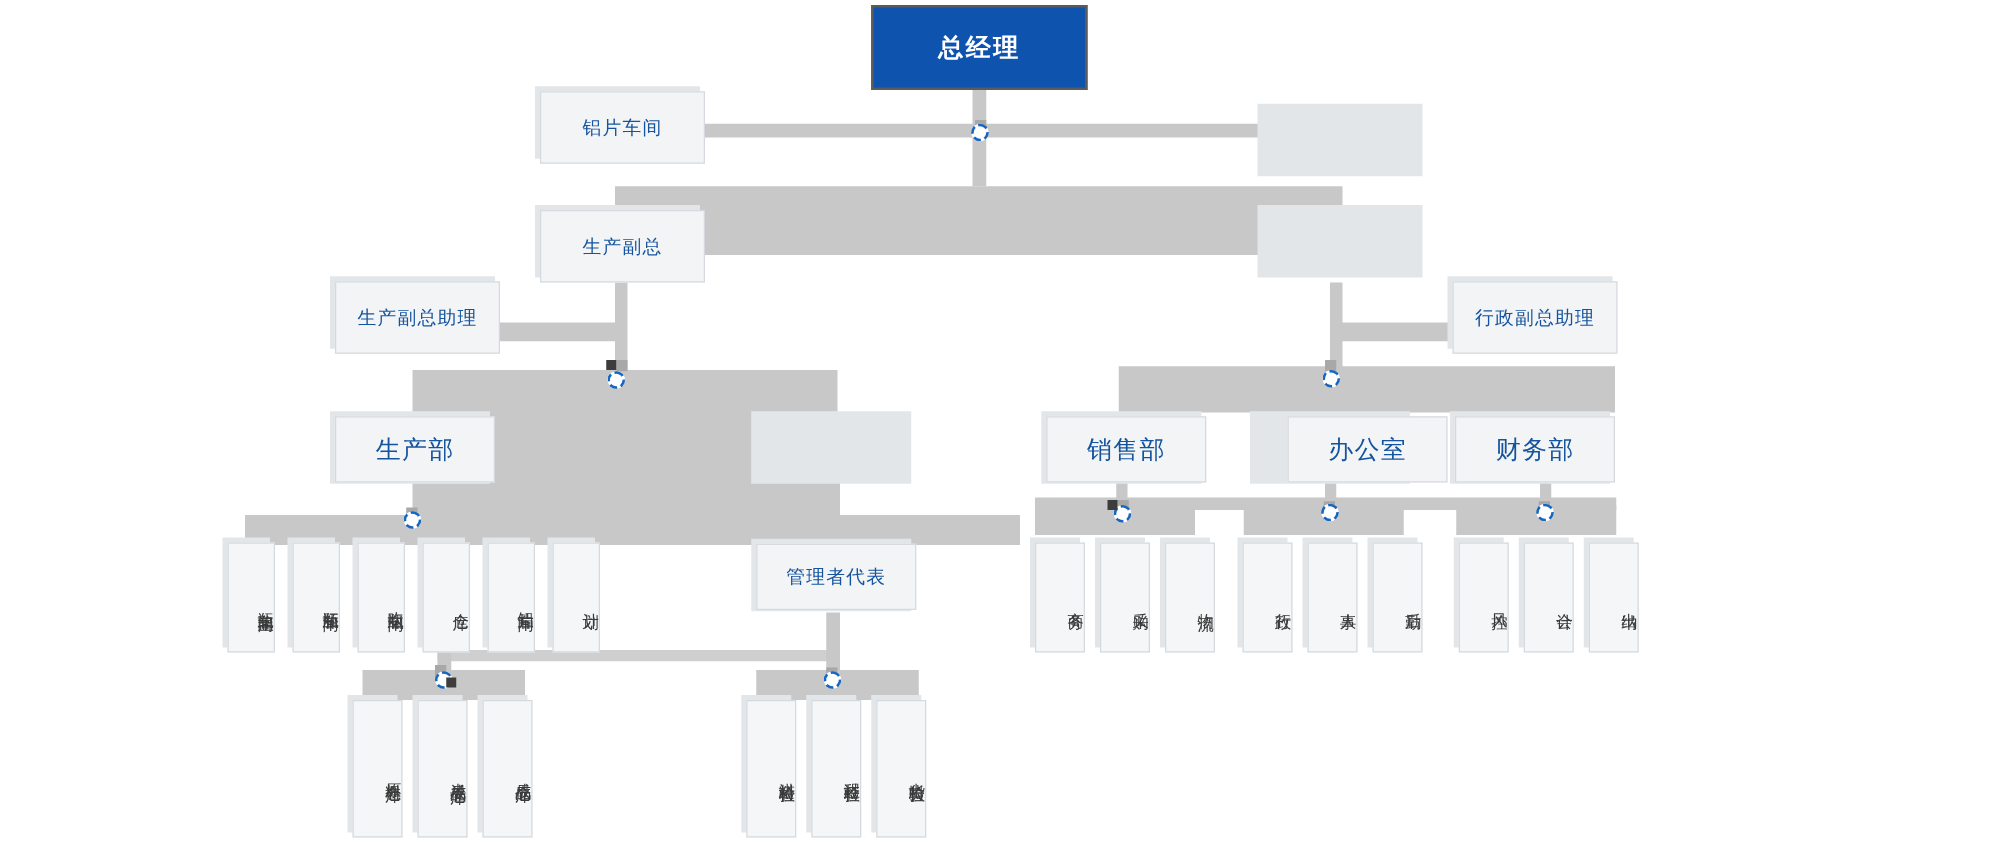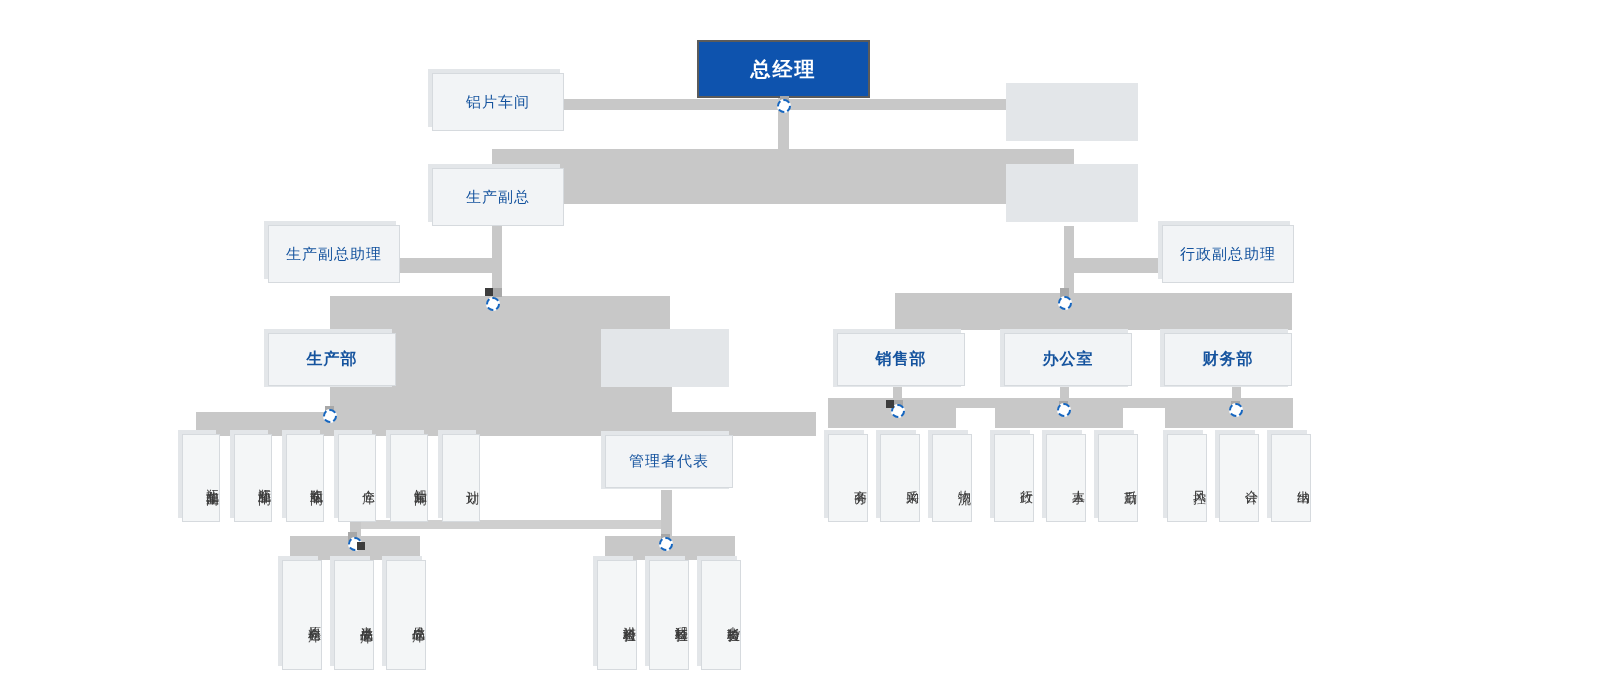--- a/index.html
+++ b/index.html
@@ -53,22 +53,22 @@
   .node.root {
     background: #0e53ae;
     border: 2px solid #5b5b5b;
     color: #ffffff;
     font-weight: bold;
     font-size: 20px;
     letter-spacing: 2px;
     z-index: 6;
   }
   .node.dept {
-    font-weight: bold;
-    font-size: 16px;
+    font-weight: normal;
+    font-size: 20px;
   }
   .node.vert {
     color: #3a3a3a;
     font-size: 13px;
     letter-spacing: 1px;
     writing-mode: vertical-rl;
     text-orientation: upright;
     line-height: 1.05;
     padding-top: 6px;
     align-items: flex-start;
@@ -154,21 +154,21 @@
   <div class="shadow" style="left:1006px; top:164px; width:132px; height:58px;"></div>
   <div class="shadow" style="left:264px; top:221px; width:132px; height:58px;"></div>
   <div class="shadow" style="left:1158px; top:221px; width:132px; height:58px;"></div>
   <div class="shadow" style="left:264px; top:329px; width:128px; height:58px;"></div>
   <div class="shadow" style="left:601px; top:329px; width:128px; height:58px;"></div>
   <div class="shadow" style="left:601px; top:431px; width:128px; height:58px;"></div>
   <div class="shadow" style="left:833px; top:329px; width:128px; height:58px;"></div>
   <div class="shadow" style="left:1000px; top:329px; width:128px; height:58px;"></div>
   <div class="shadow" style="left:1160px; top:329px; width:128px; height:58px;"></div>
 
-  <div class="node root" style="left:697px; top:4px; width:173px; height:58px;margin-top:36px;">
+  <div class="node root" style="left:697px; top:4px; width:173px; height:68px;">
     <span>总经理</span>
   </div>
 
   <div class="node" style="left:432px; top:73px; width:132px; height:58px;">
     <span>铝片车间</span>
   </div>
 
 
   <div class="node" style="left:432px; top:168px; width:132px; height:58px;">
     <span>生产副总</span>
@@ -189,21 +189,21 @@
 
 
   <div class="node" style="left:605px; top:435px; width:128px; height:53px;">
     <span>管理者代表</span>
   </div>
 
   <div class="node dept" style="left:837px; top:333px; width:128px; height:53px;">
     <span>销售部</span>
   </div>
 
-  <div class="node dept" style="left:1004px; top:333px; width:128px; height:53px;">
+  <div class="node dept" style="left:1030px; top:333px; width:128px; height:53px;">
     <span>办公室</span>
   </div>
 
   <div class="node dept" style="left:1164px; top:333px; width:128px; height:53px;">
     <span>财务部</span>
   </div>
 
   <div class="shadow" style="left:178px; top:430px; width:38px; height:88px;"></div>
   <div class="node vert" style="left:182px; top:434px; width:38px; height:88px;">
     <span>瓶盖车间</span>

